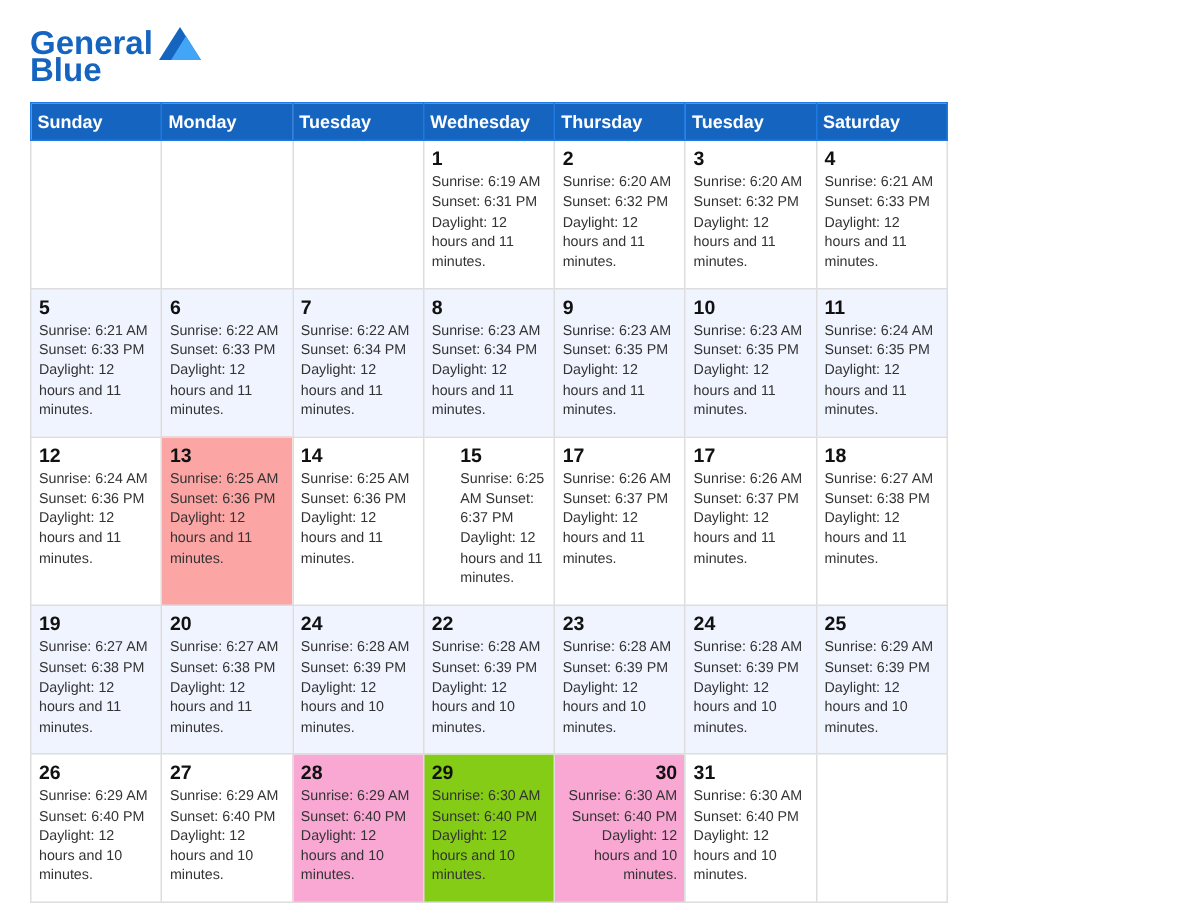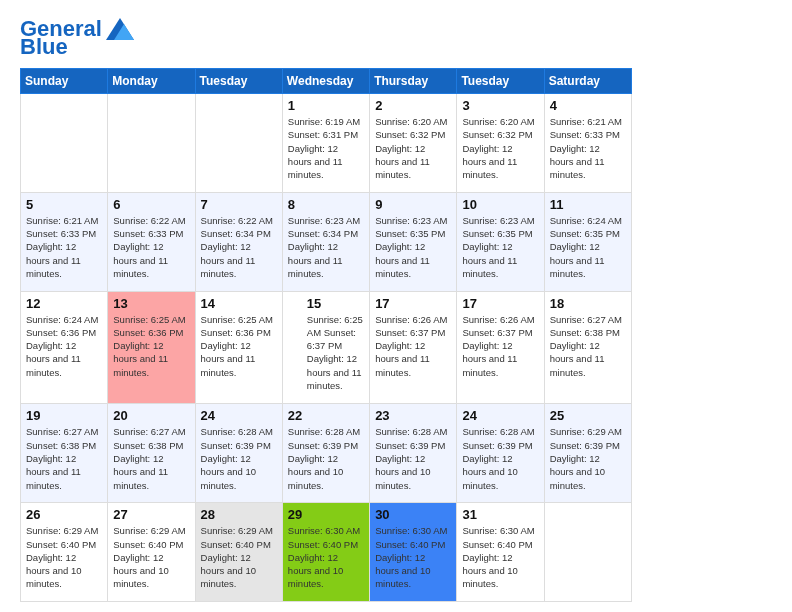--- a/index.html
+++ b/index.html
@@ -305,33 +305,33 @@
             <div class="day-info">Sunrise: 6:29 AM
 Sunset: 6:40 PM
 Daylight: 12 hours and 10 minutes.</div>
           </td>
           <td style="background: rgb(255, 255, 255);">
             <div class="day-number">27</div>
             <div class="day-info">Sunrise: 6:29 AM
 Sunset: 6:40 PM
 Daylight: 12 hours and 10 minutes.</div>
           </td>
-          <td style="background: #e5e5e5;">
+          <td style="background: #f9a8d4;">
             <div class="day-number">28</div>
             <div class="day-info">Sunrise: 6:29 AM
 Sunset: 6:40 PM
 Daylight: 12 hours and 10 minutes.</div>
           </td>
           <td style="background: #84cc16;">
             <div class="day-number">29</div>
             <div class="day-info">Sunrise: 6:30 AM
 Sunset: 6:40 PM
 Daylight: 12 hours and 10 minutes.</div>
           </td>
-          <td style="background: #3b82f6;">
+          <td style="background: #f9a8d4; text-align: right;">
             <div class="day-number">30</div>
             <div class="day-info">Sunrise: 6:30 AM
 Sunset: 6:40 PM
 Daylight: 12 hours and 10 minutes.</div>
           </td>
           <td style="background: rgb(255, 255, 255);">
             <div class="day-number">31</div>
             <div class="day-info">Sunrise: 6:30 AM
 Sunset: 6:40 PM
 Daylight: 12 hours and 10 minutes.</div>

